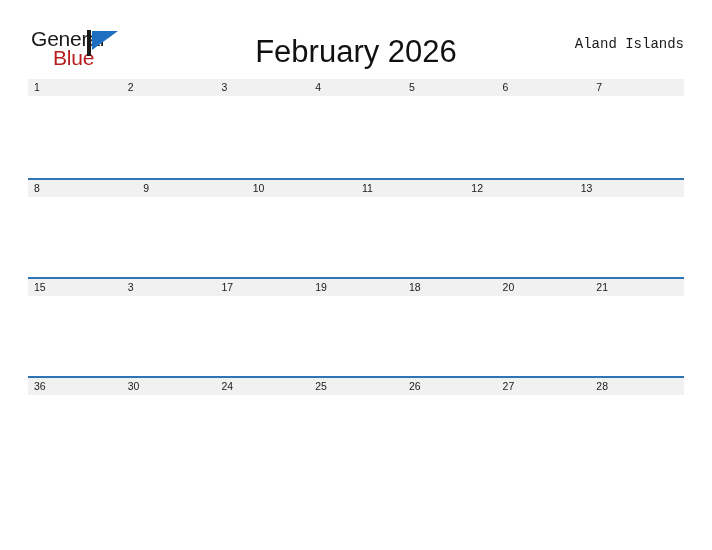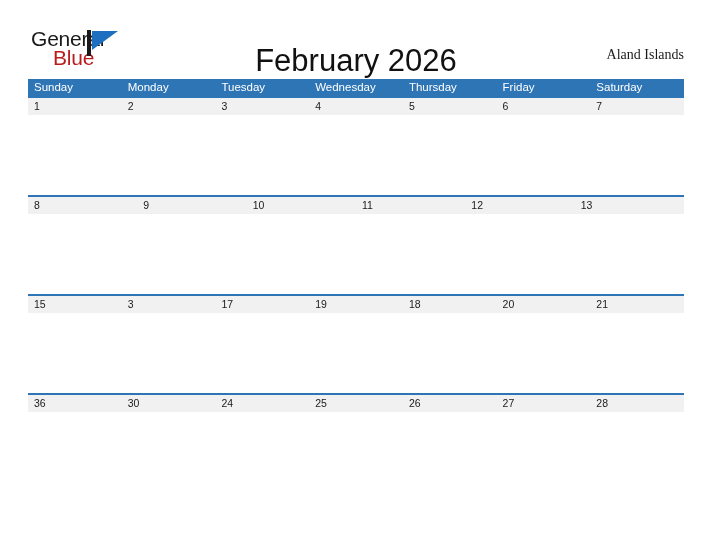--- a/index.html
+++ b/index.html
@@ -62,31 +62,31 @@
     position: absolute;
     left: 0;
     right: 0;
     top: 30px;
     text-align: center;
     font-size: 31px;
     line-height: 36px;
     color: #111111;
     font-weight: normal;
     font-family: "Liberation Sans", sans-serif;
-    margin: 13px;
+    margin: 4px;
   }
 
   .cal-region {
     position: absolute;
     right: 28px;
-    top: 46px;
+    top: 35px;
     font-size: 14px;
     line-height: 18px;
     color: #1a1a1a;
-    font-family: Liberation Serif, serif;
+    font-family: Liberation Mono, monospace;
   }
 
   
   .calendar {
     position: absolute;
     left: 28px;
     top: 79px;
     width: 656px;
   }
 
@@ -160,29 +160,20 @@
   </div>
 
   <h1 class="cal-title">February 2026</h1>
 
   <div class="cal-region">Aland Islands</div>
 
 </div>
 
 <div class="calendar">
 
-  <div class="weekday-row">
-    <div class="weekday-cell">Sunday</div>
-    <div class="weekday-cell">Monday</div>
-    <div class="weekday-cell">Tuesday</div>
-    <div class="weekday-cell">Wednesday</div>
-    <div class="weekday-cell">Thursday</div>
-    <div class="weekday-cell">Friday</div>
-    <div class="weekday-cell">Saturday</div>
-  </div>
 
   <div class="week-row">
     <div class="day-strip">
       <div class="day-cell">1</div>
       <div class="day-cell">2</div>
       <div class="day-cell">3</div>
       <div class="day-cell">4</div>
       <div class="day-cell">5</div>
       <div class="day-cell">6</div>
       <div class="day-cell">7</div>

